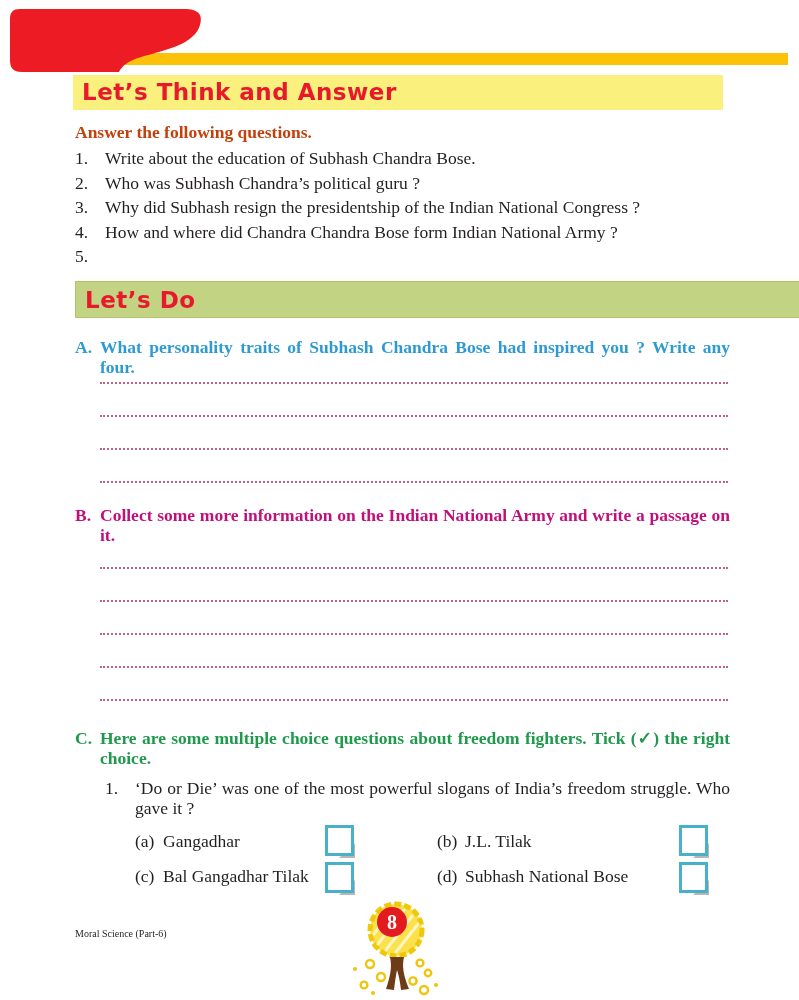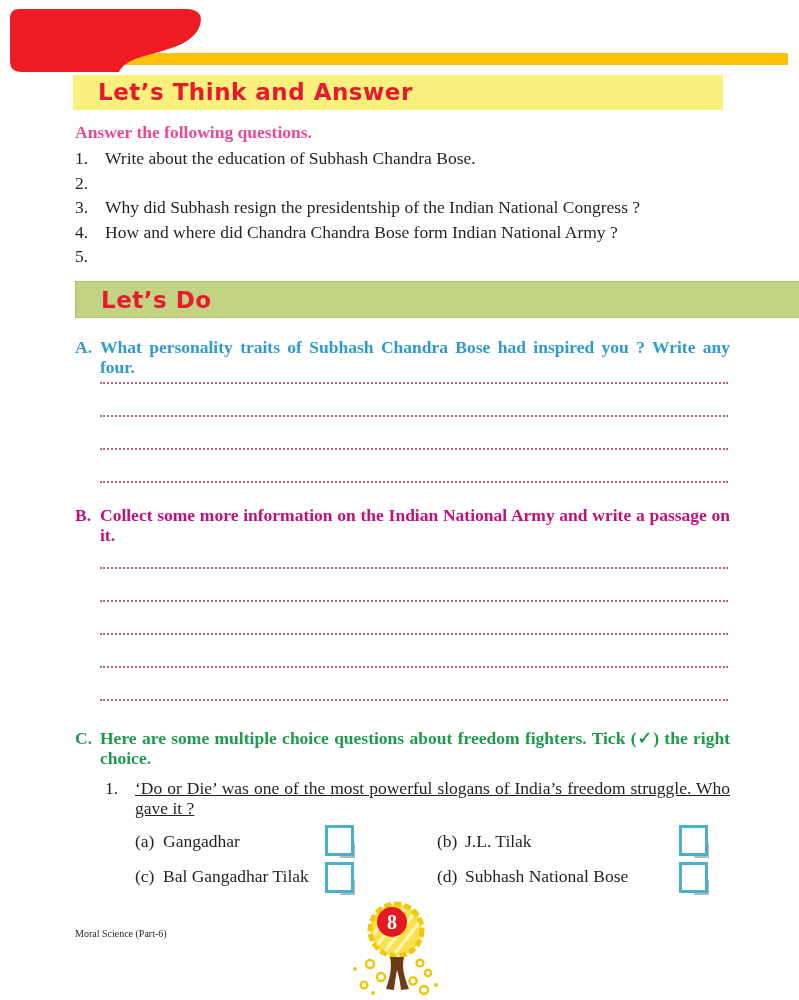--- a/index.html
+++ b/index.html
@@ -10,46 +10,46 @@
   .abs { position: absolute; }
 
   
   .gold-rule { left: 75px; top: 53px; width: 713px; height: 12px;
                background: #fcc20a; z-index: 1; }
   .corner-svg { left: 6px; top: 5px; z-index: 2; }
 
   
   .banner { font-family: "DejaVu Sans", sans-serif; font-weight: 800;
             color: #e8192c; font-size: 23px; letter-spacing: .5px;
-            padding-left: 25px; z-index: 3; }
+            padding-left: 9px; z-index: 3; }
   .banner-think { left: 73px; top: 75px; width: 650px; height: 35px;
                   line-height: 35px; background: #faf07d; }
   .banner-do { left: 75px; top: 281px; width: 728px; height: 37px;
                line-height: 37px; background: #c3d384;
                border: 1px solid #b2c36c; }
 
   
   .instruction { left: 75px; top: 122px; font-size: 17.5px; font-weight: bold;
-                 color: #ec4899; }
+                 color: #c2410c; }
   .qlist { left: 75px; top: 146px; width: 665px; font-size: 17.5px;
            line-height: 24.6px; }
   .qrow { display: flex; }
   .qnum { width: 30px; flex: 0 0 30px; }
 
   .sec { display: flex; font-size: 17.5px; font-weight: bold; line-height: 20px; }
   .sec .lbl { width: 25px; flex: 0 0 25px; }
   .sec .txt { text-align: justify; }
   .sec-a { left: 75px; top: 337px; width: 655px; color: #2e9ad3; }
   .sec-b { left: 75px; top: 505px; width: 655px; color: #c1107c; }
   .sec-c { left: 75px; top: 728px; width: 655px; color: #1f9a4c; }
 
   .mcq-q { left: 105px; top: 778px; width: 625px; font-size: 17.5px;
            line-height: 20px; display: flex; }
   .mcq-q .qnum { width: 30px; flex: 0 0 30px; }
-  .mcq-q .txt { text-align: justify; text-decoration: underline; }
+  .mcq-q .txt { text-align: justify; }
 
   
   .dline { left: 100px; width: 628px; height: 0;
            border-bottom: 2.6px dotted #c4607f; }
 
   
   .opt { font-size: 17.5px; display: flex; }
   .opt .olbl { width: 28px; flex: 0 0 28px; }
   .cbox { width: 29px; height: 31px; background: #ffffff;
           border: 3px solid #49b0ca; z-index: 2; }
@@ -76,20 +76,21 @@
 
 <div class="abs instruction">Answer the following questions.</div>
 
 <div class="abs qlist">
   <div class="qrow">
     <span class="qnum">1.</span>
     <span>Write about the education of Subhash Chandra Bose.</span>
   </div>
   <div class="qrow">
     <span class="qnum">2.</span>
+    <span>Who was Subhash Chandra’s political guru ?</span>
   </div>
   <div class="qrow">
     <span class="qnum">3.</span>
     <span>Why did Subhash resign the presidentship of the Indian National Congress ?</span>
   </div>
   <div class="qrow">
     <span class="qnum">4.</span>
     <span>How and where did Chandra Chandra Bose form Indian National Army ?</span>
   </div>
   <div class="qrow">

